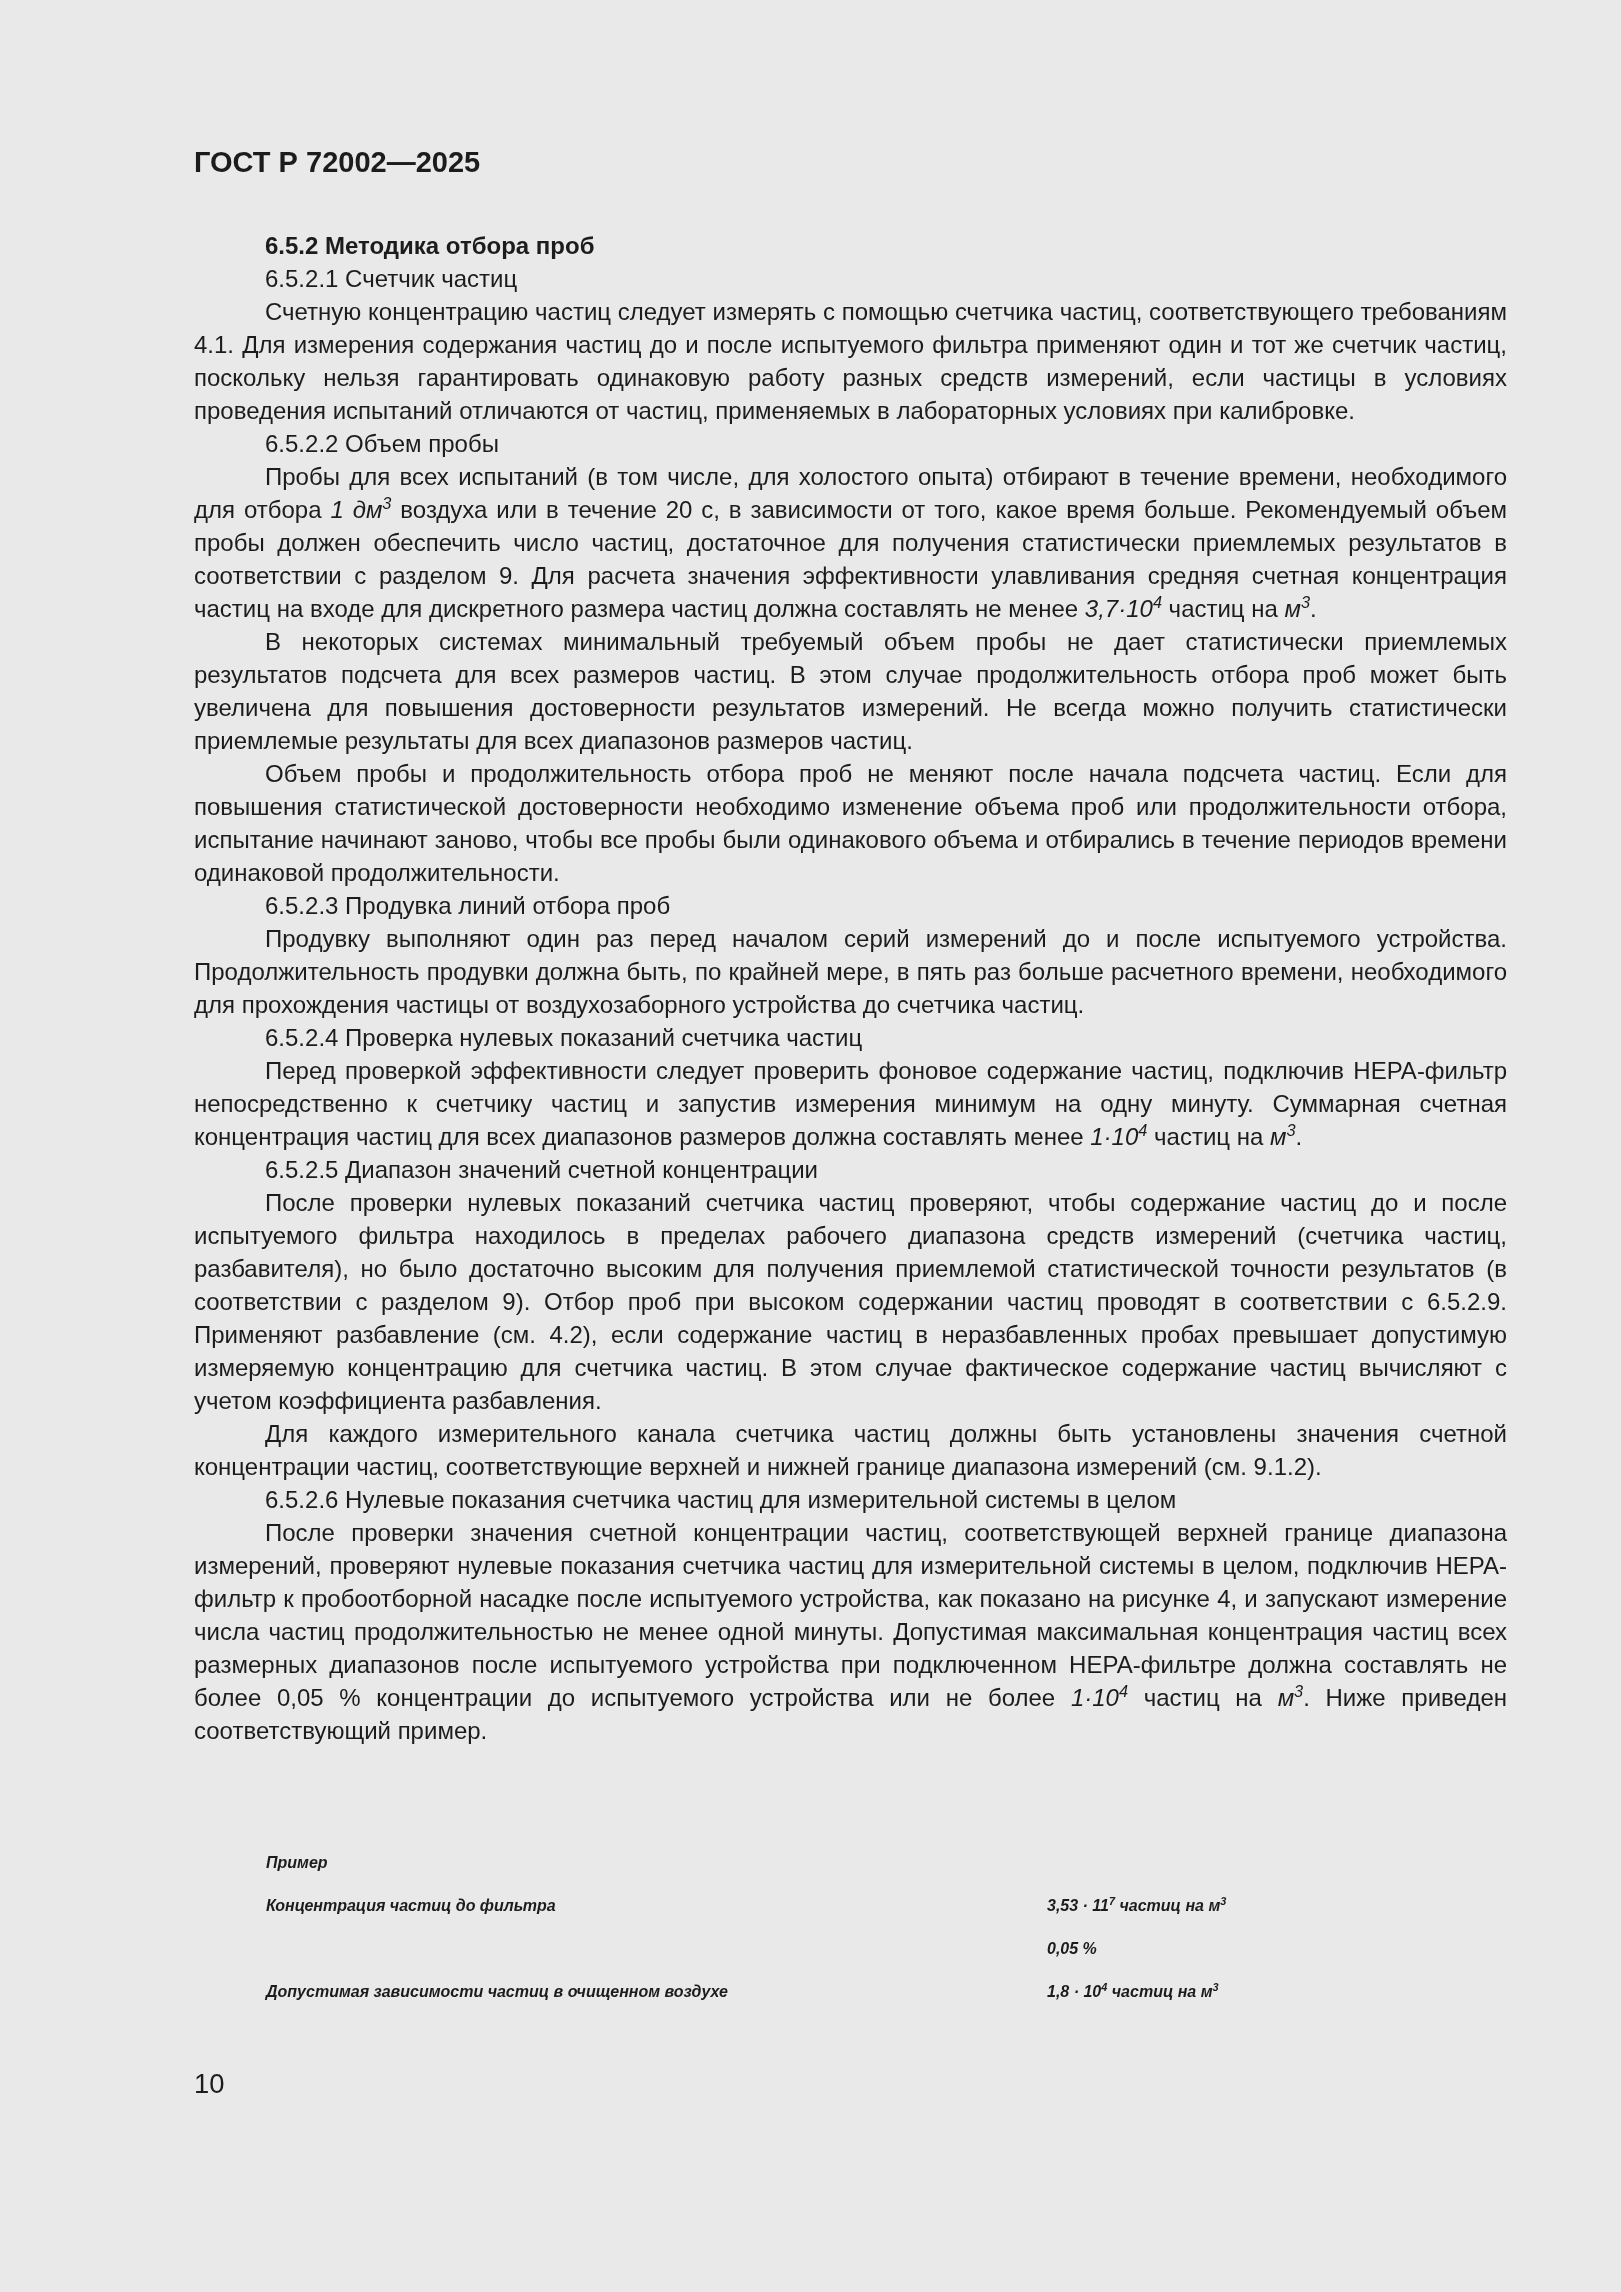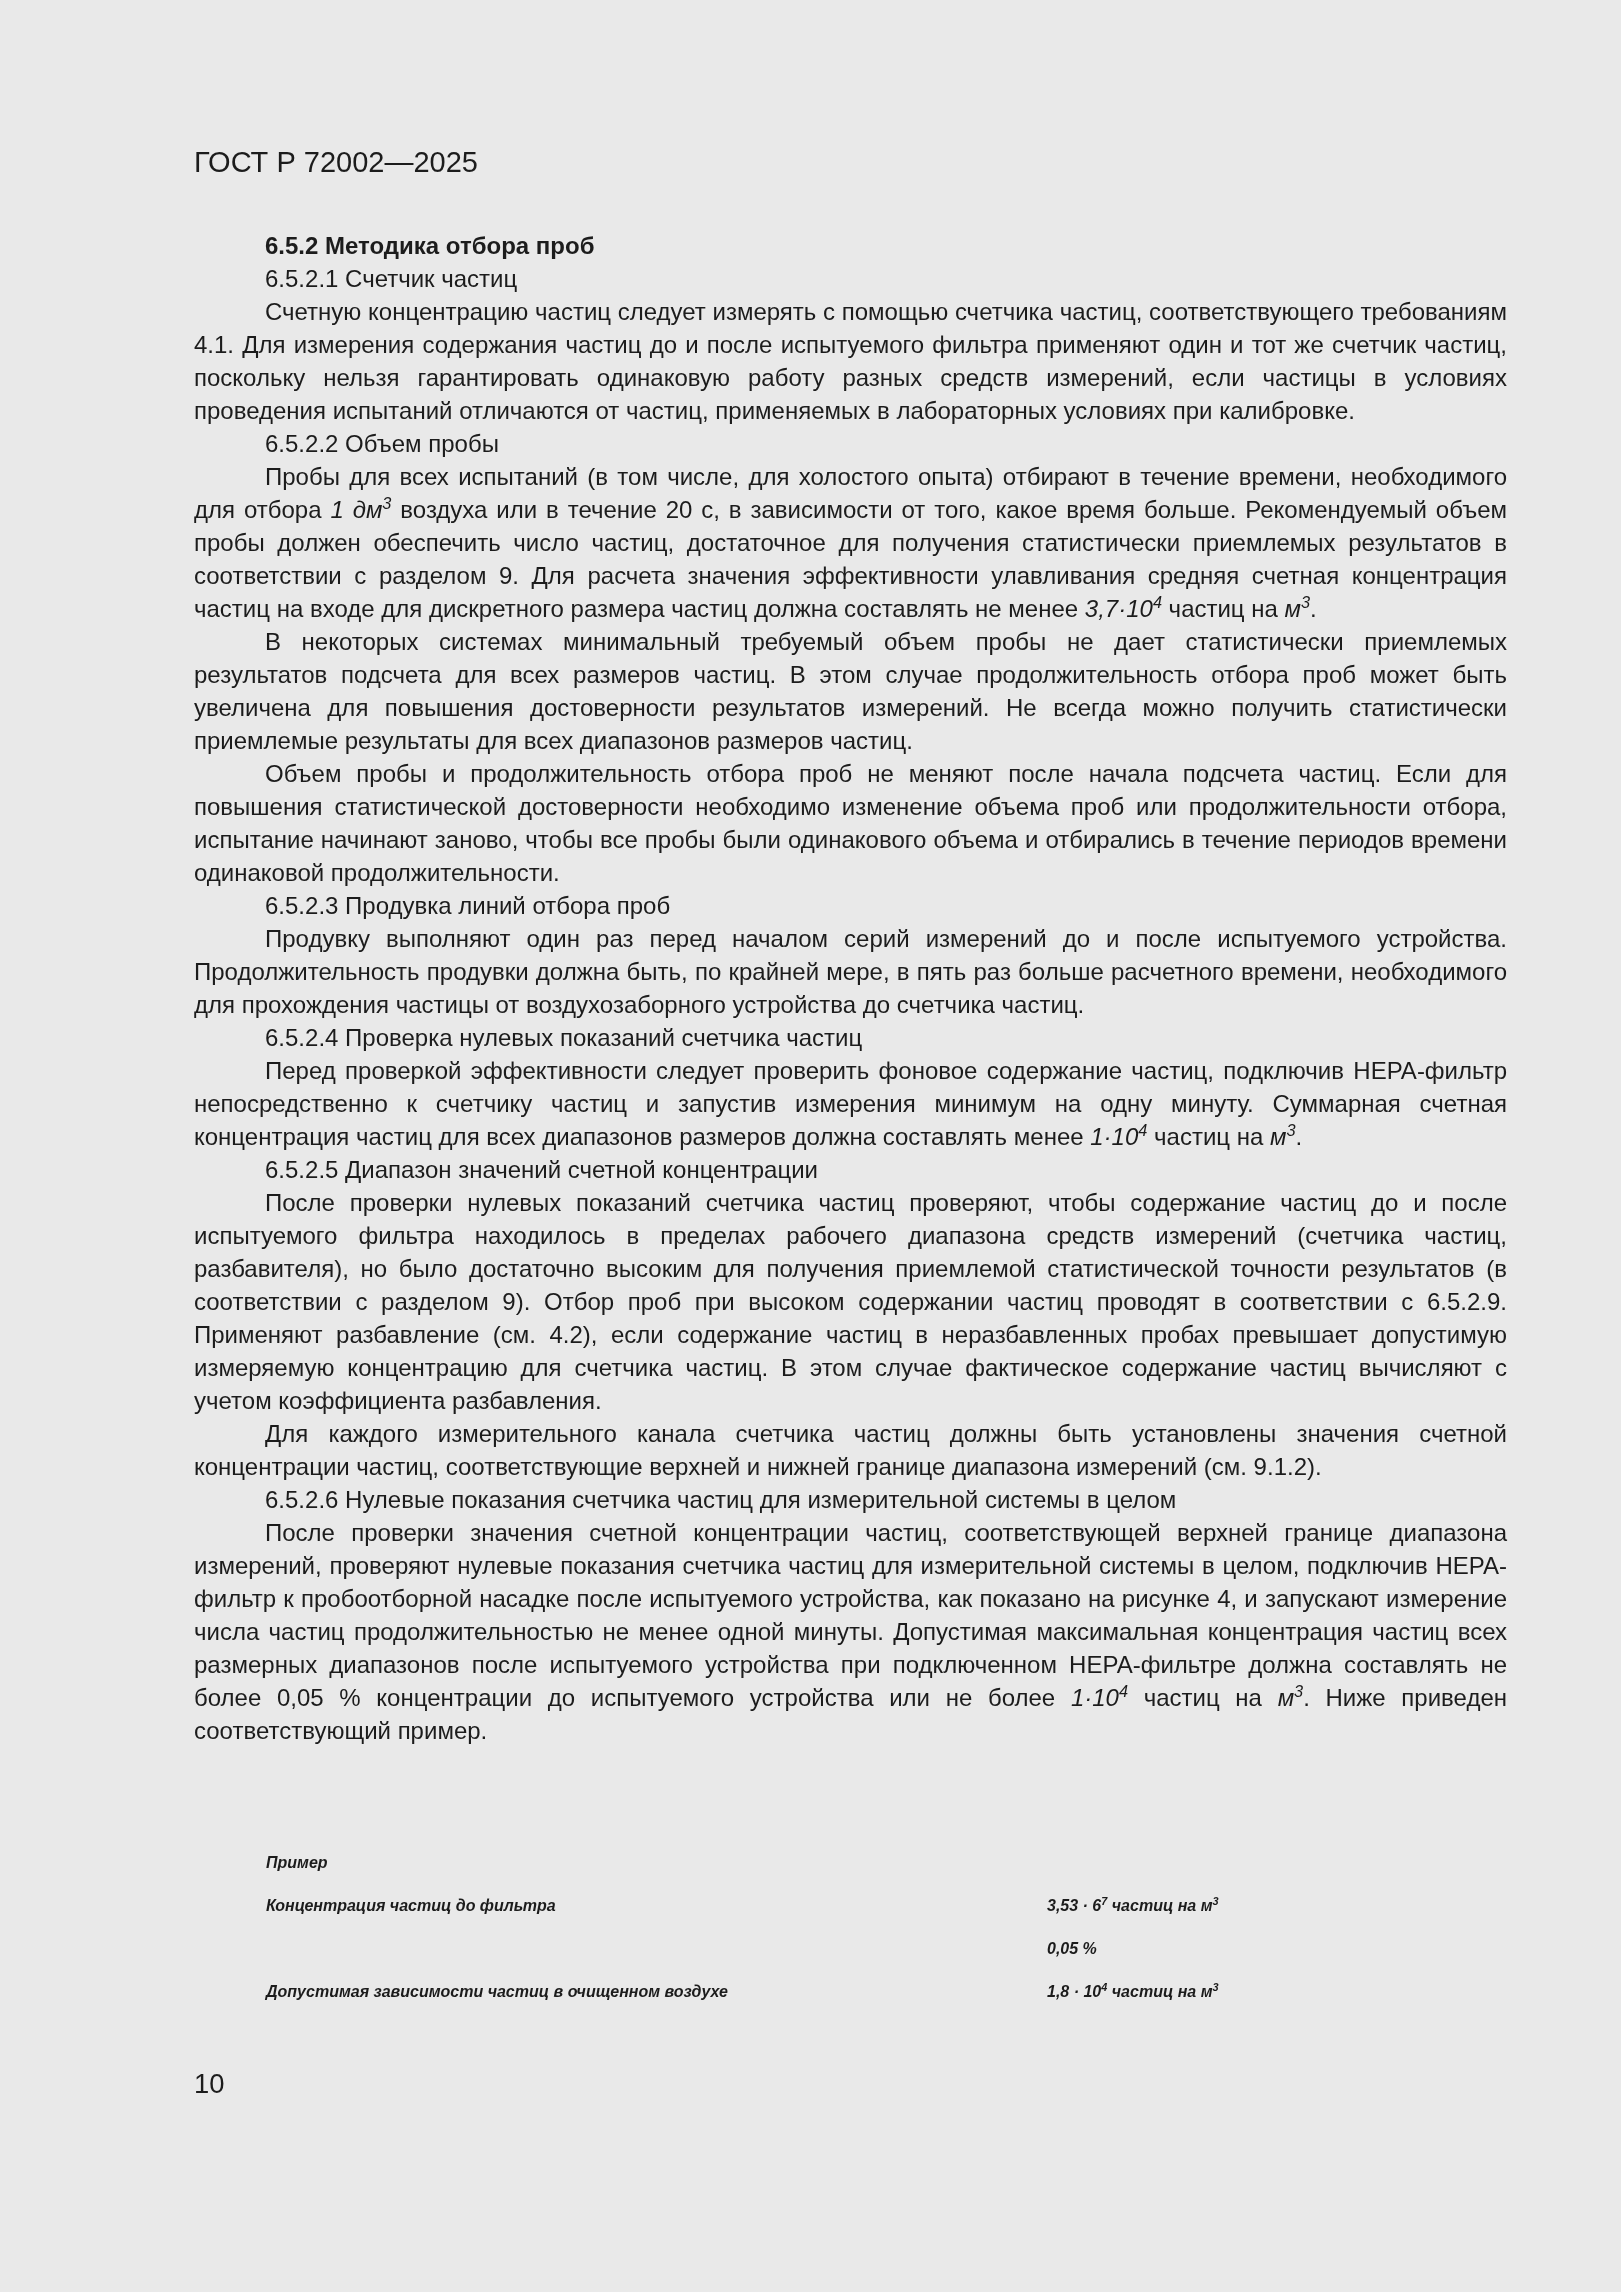--- a/index.html
+++ b/index.html
@@ -15,21 +15,21 @@
     background: var(--bg, #e9e9e9);
     color: var(--ink, #1c1c1c);
     font-family: "Liberation Sans", "DejaVu Sans", sans-serif;
   }
   .running-header {
     position: absolute;
     left: 194px;
     top: 148px;
     font-size: 29px;
     line-height: 29px;
-    font-weight: normal;
+    font-weight: bold;
     white-space: nowrap;
   }
   .doc-body {
     position: absolute;
     left: 194px;
     top: 229px;
     width: 1313px;
     font-size: 24px;
     line-height: 33px;
   }
@@ -115,21 +115,21 @@
       <p class="h">6.5.2.5 Диапазон значений счетной концентрации</p>
       <p class="para"><span>После проверки нулевых показаний счетчика частиц проверяют, чтобы содержание частиц до и после испытуемого фильтра находилось в пределах рабочего диапазона средств измерений (счетчика частиц, разбавителя), но было достаточно высоким для получения приемлемой статистической точно­сти результатов (в соответствии с разделом 9). Отбор проб при высоком содержании частиц проводят в соответствии с 6.5.2.9. Применяют разбавление (см. 4.2), если содержание частиц в неразбавленных пробах превышает допустимую измеряемую концентрацию для счетчика частиц. В этом случае факти­ческое содержание частиц вычисляют с учетом коэффициента разбавления.</span></p>
       <p class="para"><span>Для каждого измерительного канала счетчика частиц должны быть установлены значения счетной концентрации частиц, соответствующие верхней и нижней границе диапазона измерений (см. 9.1.2).</span></p>
       <p class="h">6.5.2.6 Нулевые показания счетчика частиц для измерительной системы в целом</p>
       <p class="para"><span>После проверки значения счетной концентрации частиц, соответствующей верхней границе диа­пазона измерений, проверяют нулевые показания счетчика частиц для измерительной системы в це­лом, подключив HEPA-фильтр к пробоотборной насадке после испытуемого устройства, как показано на рисунке 4, и запускают измерение числа частиц продолжительностью не менее одной минуты. Допу­стимая максимальная концентрация частиц всех размерных диапазонов после испытуемого устройства при подключенном HEPA-фильтре должна составлять не более 0,05 % концентрации до испытуемого устройства или не более </span><span class="it">1·10</span><sup class="sp it">4</sup><span> частиц на </span><span class="it">м</span><sup class="sp it">3</sup><span>. Ниже приведен соответствующий пример.</span></p>
     </div>
 
   <div class="example">
     <div class="ex-title">Пример</div>
     <div id="example-rows">
-        <div class="ex-row"><span class="ex-label">Концентрация частиц до фильтра</span><span class="ex-value"><span>3,53 · 6</span><sup class="sp">7</sup><span> частиц на м</span><sup class="sp">3</sup></span></div>
+        <div class="ex-row"><span class="ex-label">Концентрация частиц до фильтра</span><span class="ex-value"><span>3,53 · 11</span><sup class="sp">7</sup><span> частиц на м</span><sup class="sp">3</sup></span></div>
         <div class="ex-row"><span class="ex-value"><span>0,05 %</span></span></div>
         <div class="ex-row"><span class="ex-label">Допустимая зависимости частиц в очищенном воздухе</span><span class="ex-value"><span>1,8 · 10</span><sup class="sp">4</sup><span> частиц на м</span><sup class="sp">3</sup></span></div>
       </div>
   </div>
 
   <div class="page-number">10</div>
 </div>
 
 
 </body></html>

